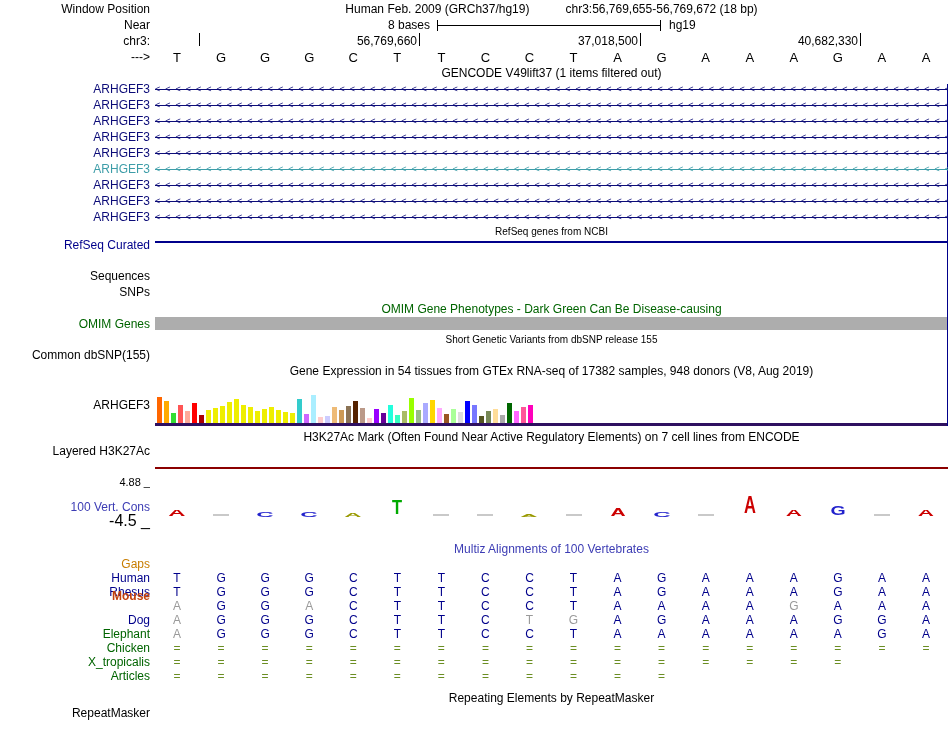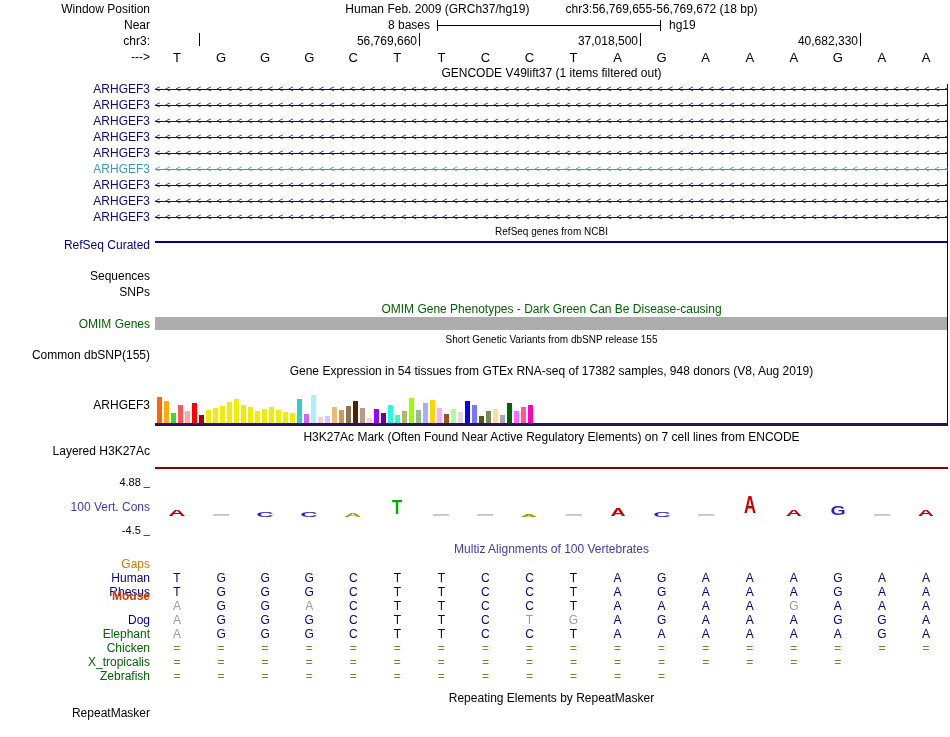--- a/index.html
+++ b/index.html
@@ -51,21 +51,21 @@
   <div class="hdr" style="top:364px">Gene Expression in 54 tissues from GTEx RNA-seq of 17382 samples, 948 donors (V8, Aug 2019)</div>
   <div class="llabel" style="top:398px">ARHGEF3</div>
   <div class="abs" style="left:155px;top:423px;width:793px;height:3px;background:#2E1060"></div>
 
   <div class="hdr" style="top:430px">H3K27Ac Mark (Often Found Near Active Regulatory Elements) on 7 cell lines from ENCODE</div>
   <div class="llabel" style="top:444px">Layered H3K27Ac</div>
   <div class="abs" style="left:155px;top:467px;width:793px;height:2px;background:#8B0000"></div>
 
   <div class="llabel" style="top:476px;font-size:11px">4.88 _</div>
   <div class="llabel" style="top:500px;color:#3C3CB4">100 Vert. Cons</div>
-  <div class="llabel" style="top:524px;font-size:11px">-4.5 _</div>
+  <div class="llabel" style="top:512px;font-size:16px">-4.5 _</div>
 
   <div class="hdr" style="top:542px;color:#3C3CB4">Multiz Alignments of 100 Vertebrates</div>
 
   <div class="hdr" style="top:691px">Repeating Elements by RepeatMasker</div>
   <div class="llabel" style="top:706px">RepeatMasker</div>
 
   <div class="abs" style="left:947px;top:84px;width:1px;height:342px;background:#00008B"></div>
 <div class="tick" style="left: 199px; top: 33px; width: 1px; height: 13px; background: rgb(0, 0, 0);"></div>
     <div class="tick" style="left: 419px; top: 33px; width: 1px; height: 13px; background: rgb(0, 0, 0);"></div>
     <div class="rlabel" style="left: 335px; top: 34px; width: 82px; text-align: right; font-size: 12px;">56,769,660</div>
@@ -333,21 +333,21 @@
     <div class="acell" style="left: 431.361px; top: 655px; width: 20px; text-align: center; font-size: 12px; color: rgb(107, 142, 35);">=</div>
     <div class="acell" style="left: 475.417px; top: 655px; width: 20px; text-align: center; font-size: 12px; color: rgb(107, 142, 35);">=</div>
     <div class="acell" style="left: 519.472px; top: 655px; width: 20px; text-align: center; font-size: 12px; color: rgb(107, 142, 35);">=</div>
     <div class="acell" style="left: 563.528px; top: 655px; width: 20px; text-align: center; font-size: 12px; color: rgb(107, 142, 35);">=</div>
     <div class="acell" style="left: 607.583px; top: 655px; width: 20px; text-align: center; font-size: 12px; color: rgb(107, 142, 35);">=</div>
     <div class="acell" style="left: 651.639px; top: 655px; width: 20px; text-align: center; font-size: 12px; color: rgb(107, 142, 35);">=</div>
     <div class="acell" style="left: 695.694px; top: 655px; width: 20px; text-align: center; font-size: 12px; color: rgb(107, 142, 35);">=</div>
     <div class="acell" style="left: 739.75px; top: 655px; width: 20px; text-align: center; font-size: 12px; color: rgb(107, 142, 35);">=</div>
     <div class="acell" style="left: 783.806px; top: 655px; width: 20px; text-align: center; font-size: 12px; color: rgb(107, 142, 35);">=</div>
     <div class="acell" style="left: 827.861px; top: 655px; width: 20px; text-align: center; font-size: 12px; color: rgb(107, 142, 35);">=</div>
-    <div class="llabel" style="top: 669px; color: rgb(0, 100, 0);">Zebrafish</div>
+    <div class="llabel" style="top: 669px; color: rgb(0, 100, 0);">Articles</div>
     <div class="acell" style="left: 167.028px; top: 669px; width: 20px; text-align: center; font-size: 12px; color: rgb(107, 142, 35);">=</div>
     <div class="acell" style="left: 211.083px; top: 669px; width: 20px; text-align: center; font-size: 12px; color: rgb(107, 142, 35);">=</div>
     <div class="acell" style="left: 255.139px; top: 669px; width: 20px; text-align: center; font-size: 12px; color: rgb(107, 142, 35);">=</div>
     <div class="acell" style="left: 299.194px; top: 669px; width: 20px; text-align: center; font-size: 12px; color: rgb(107, 142, 35);">=</div>
     <div class="acell" style="left: 343.25px; top: 669px; width: 20px; text-align: center; font-size: 12px; color: rgb(107, 142, 35);">=</div>
     <div class="acell" style="left: 387.306px; top: 669px; width: 20px; text-align: center; font-size: 12px; color: rgb(107, 142, 35);">=</div>
     <div class="acell" style="left: 431.361px; top: 669px; width: 20px; text-align: center; font-size: 12px; color: rgb(107, 142, 35);">=</div>
     <div class="acell" style="left: 475.417px; top: 669px; width: 20px; text-align: center; font-size: 12px; color: rgb(107, 142, 35);">=</div>
     <div class="acell" style="left: 519.472px; top: 669px; width: 20px; text-align: center; font-size: 12px; color: rgb(107, 142, 35);">=</div>
     <div class="acell" style="left: 563.528px; top: 669px; width: 20px; text-align: center; font-size: 12px; color: rgb(107, 142, 35);">=</div>

